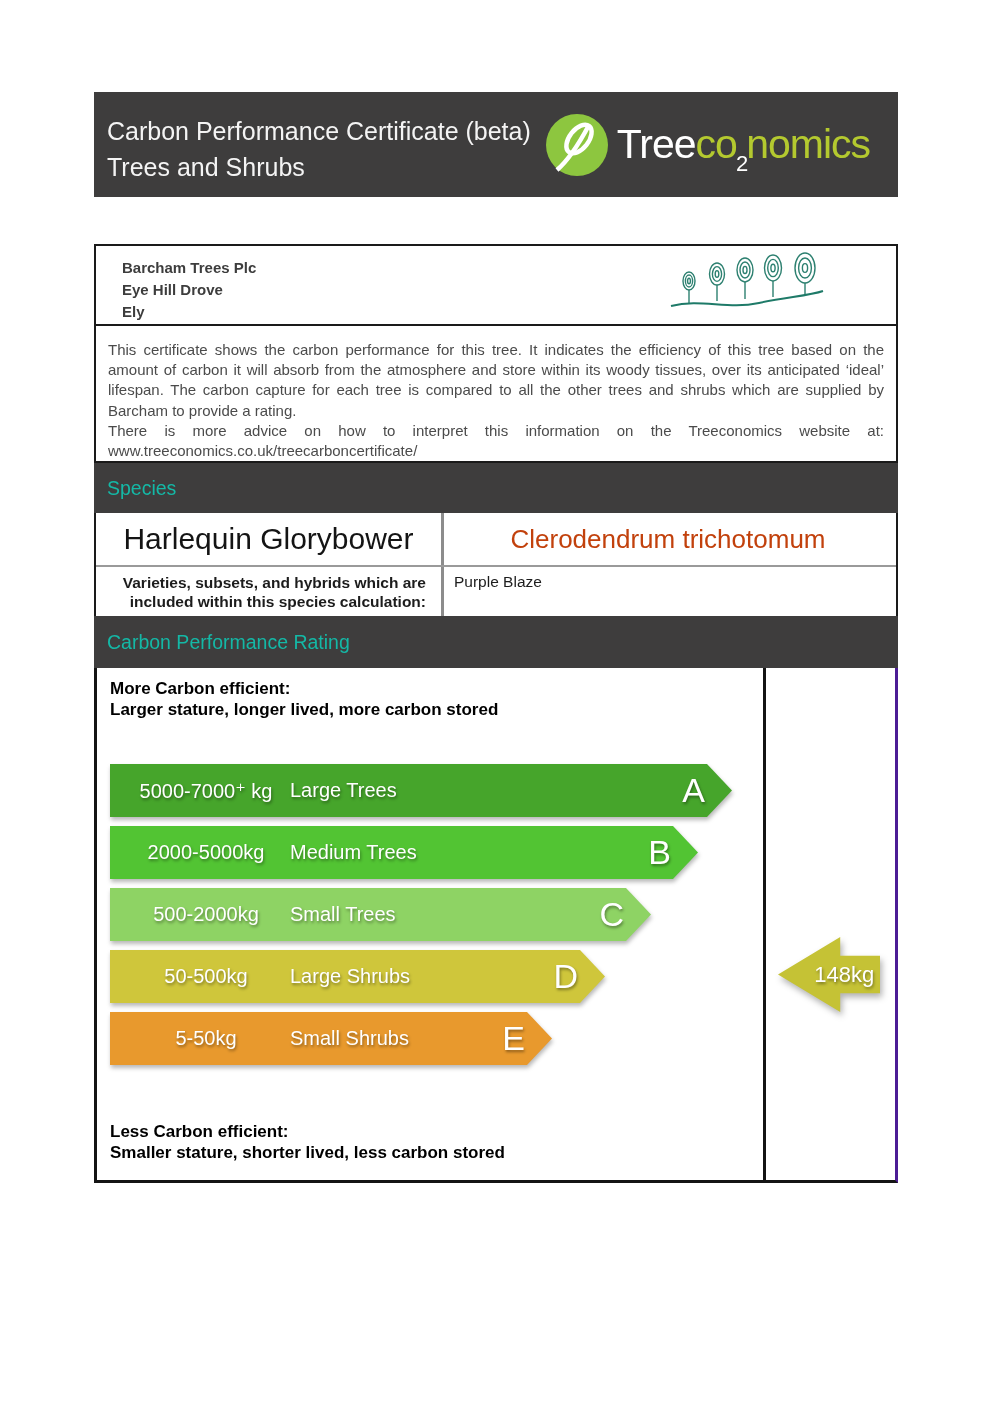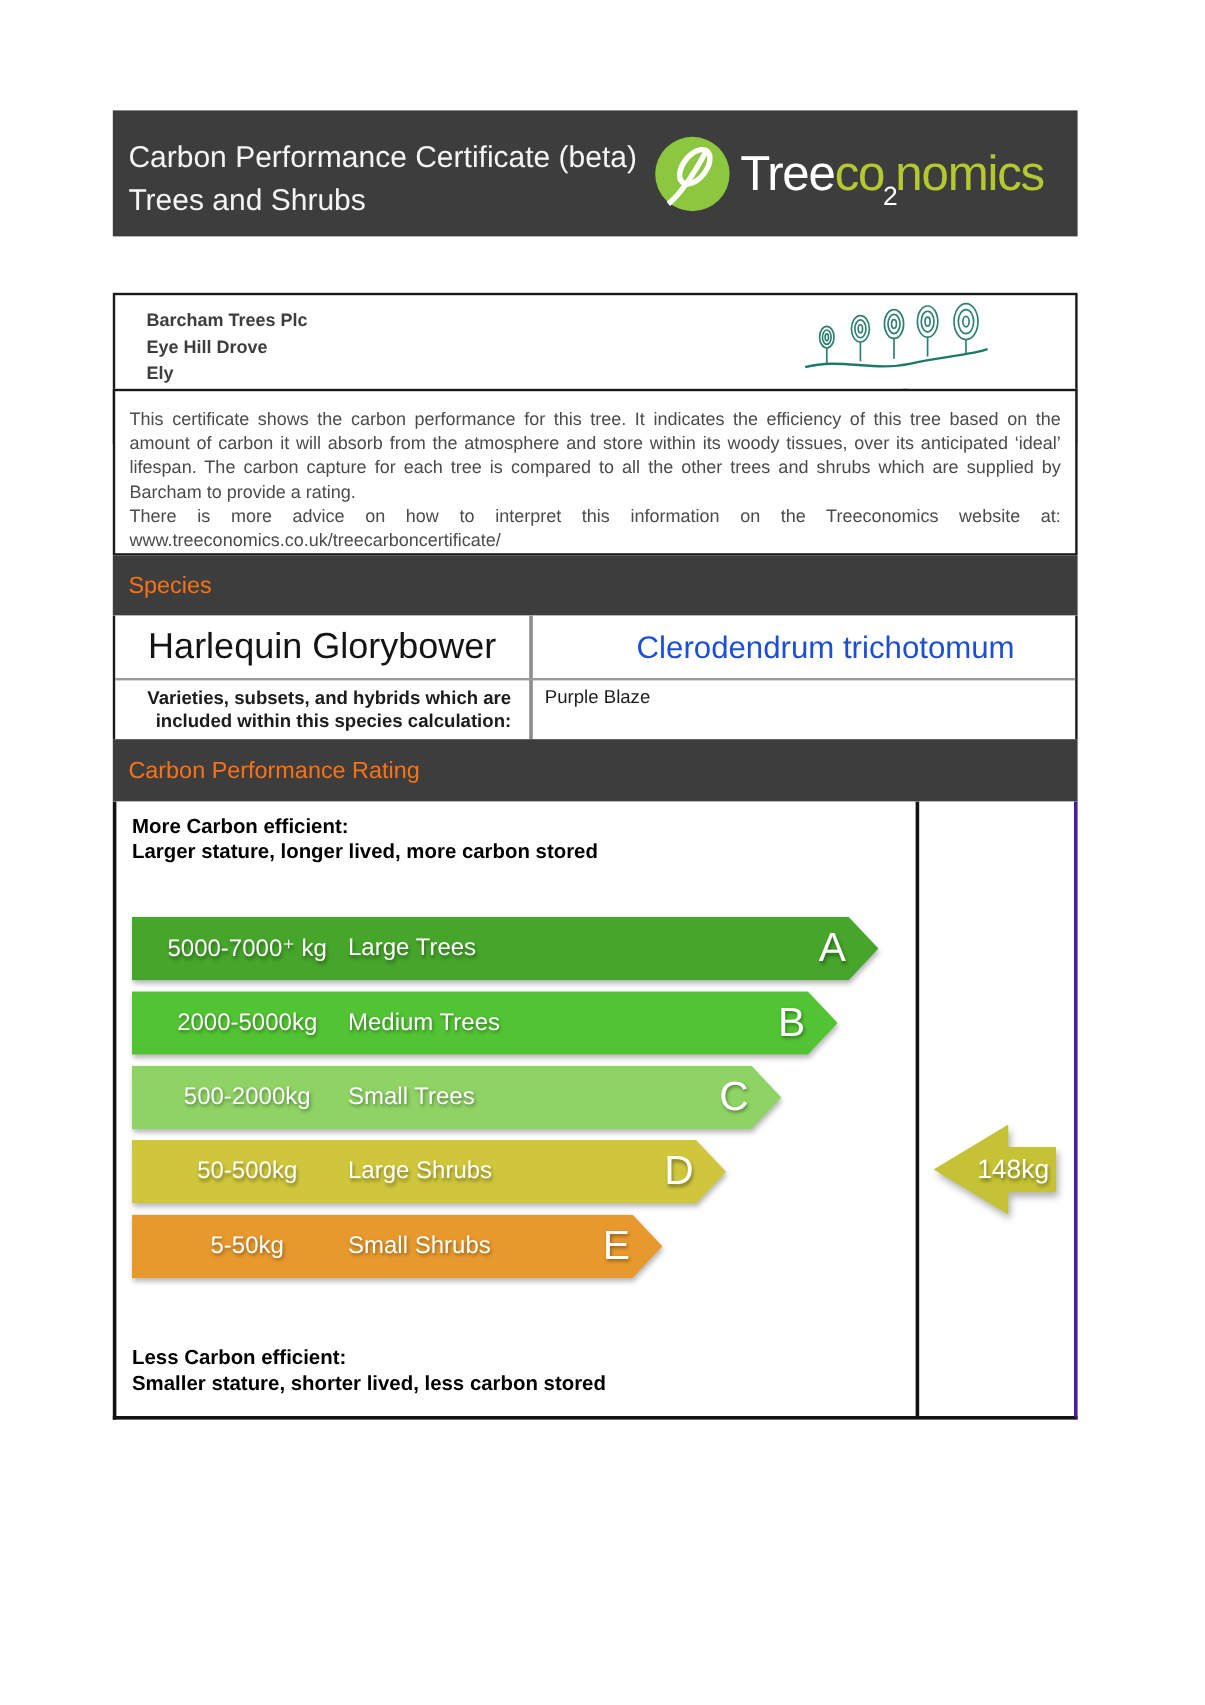--- a/index.html
+++ b/index.html
@@ -19,30 +19,30 @@
   .addr-lines { position:absolute; left:26px; top:11px; font-size:15px; font-weight:700; color:#3d3d3d; line-height:21.8px; }
   .barcham { position:absolute; right:40px; top:4px; width:218px; text-align:center; }
   .barcham-name { font-size:44px; color:#29333f; letter-spacing:0px; line-height:46px; font-weight:400; }
   .barcham-tag { font-size:15.5px; color:#1e7a68; margin-top:1px; }
 
   
   .desc { position:absolute; left:94px; top:324px; width:804px; height:139px; background:#fff; border:2px solid #1a1a1a; padding:14px 12px 0 12px; }
   .desc p { font-size:15px; color:#4b4b4b; line-height:20.2px; text-align:justify; }
 
   
-  .secbar { position:absolute; left:94px; width:804px; background:#3e3d3d; color:#f97316; font-size:19.5px; font-weight:400; display:flex; align-items:center; padding-left:13px; }
+  .secbar { position:absolute; left:94px; width:804px; background:#3e3d3d; color:#14b8a6; font-size:19.5px; font-weight:400; display:flex; align-items:center; padding-left:13px; }
   .secbar.species { top:463px; height:50px; }
   .secbar.cpr { top:616px; height:52px; }
 
   
   .sp-table { position:absolute; left:94px; top:513px; width:804px; height:103px; background:#fff; border-left:2px solid #1a1a1a; border-right:2px solid #1a1a1a;text-align:right; }
   .sp-vline { position:absolute; left:345px; top:0; width:3px; height:100%; background:#8c8c8c; }
   .sp-hline { position:absolute; left:0; top:52px; width:100%; height:2px; background:#9a9a9a; }
   .sp-common { position:absolute; left:0; top:0; width:345px; height:52px; display:flex; align-items:center; justify-content:center; font-size:30px; color:#141414; }
-  .sp-latin  { position:absolute; left:364px; top:0; width:456px; height:52px; display:flex; align-items:center; justify-content:center; font-size:26px; color:#1d4ed8; }
+  .sp-latin  { position:absolute; left:344px; top:0; width:456px; height:52px; display:flex; align-items:center; justify-content:center; font-size:26px; color:#c2410c; }
   .sp-varlabel { position:absolute; left:10px; top:60px; width:320px; font-size:15.5px; font-weight:700; color:#1c1c1c; line-height:19px; }
   .sp-varval { position:absolute; left:358px; top:60px; font-size:15.5px; color:#1c1c1c; }
 
   
   .rate-box { position:absolute; left:94px; top:668px; width:804px; height:515px; background:#fff;
               border-left:3px solid #141414; border-right:3px solid #4c1d95; border-bottom:3px solid #141414; }
   .rate-vline { position:absolute; left:666px; top:0; width:3px; height:100%; background:#141414; }
   .note { position:absolute; left:13px; font-size:17px; font-weight:700; color:#000; line-height:21px; }
   .note.top { top:10px; }
   .note.bottom { top:453px; }

